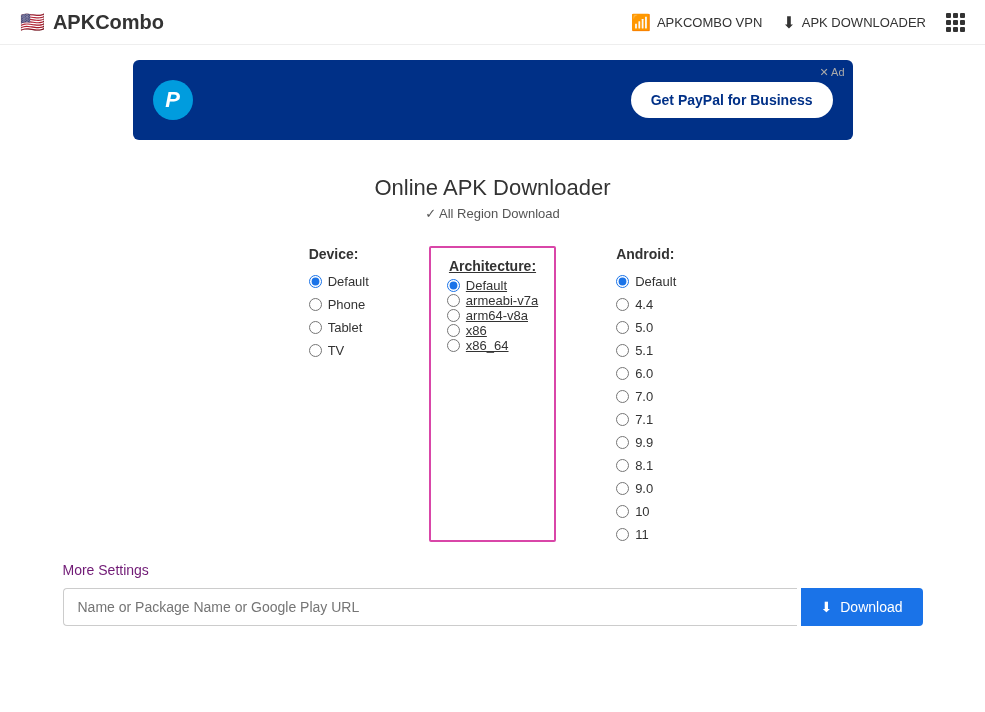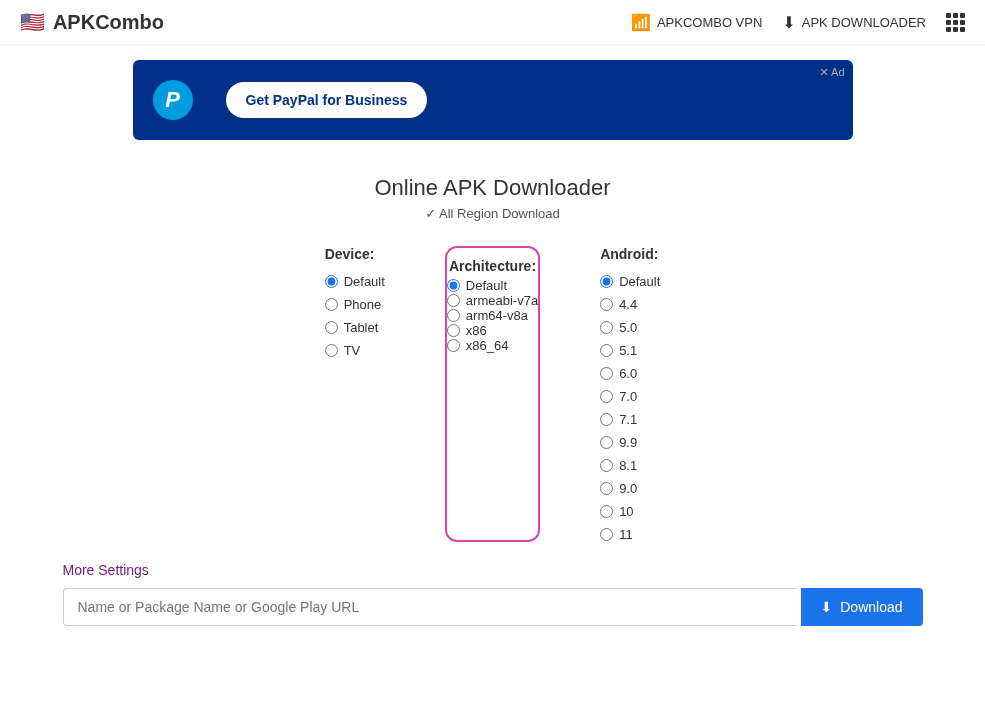--- a/index.html
+++ b/index.html
@@ -38,21 +38,21 @@
 
     
     .ad-banner {
       margin: 15px auto;
       width: 720px;
       background: #003087;
       border-radius: 6px;
       padding: 20px;
       display: flex;
       align-items: center;
-      justify-content: flex-start;
+      justify-content: space-between;
       gap: 33px;
       position: relative;
     }
     .ad-close {
       position: absolute;
       top: 6px;
       right: 8px;
       color: #aaa;
       font-size: 11px;
       cursor: pointer;
@@ -132,22 +132,23 @@
       font-size: 13px;
       cursor: pointer;
     }
     .radio-option input[type="radio"] {
       accent-color: #1a73e8;
     }
 
     
     .arch-box {
       border: 2px solid #d946a8;
-      border-radius: 12px;
-      padding: 10px 0;
+      border-radius: 2px;
+      padding: 10px 16px;
+      text-decoration: underline;
     }
 
     
     .more-settings-link {
       text-align: left;
       max-width: 880px;
       margin: 0 auto 10px auto;
       padding: 0 10px;
     }
     .more-settings-link a {

